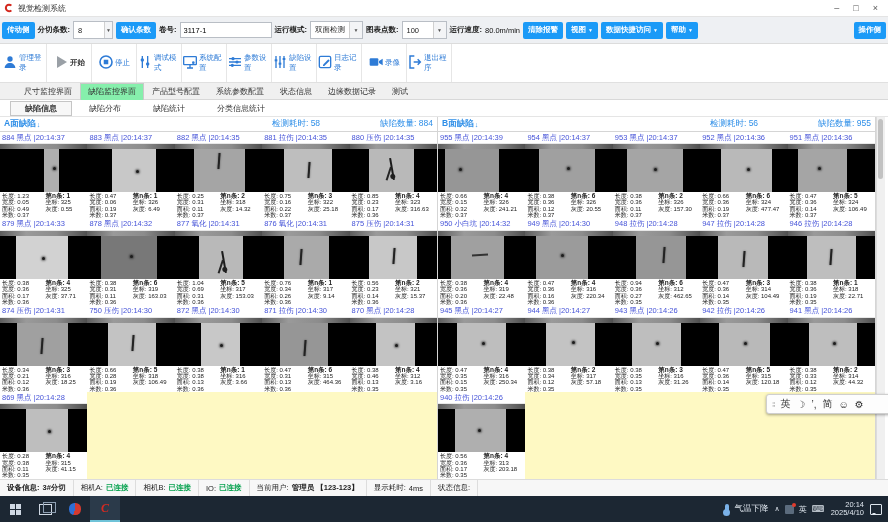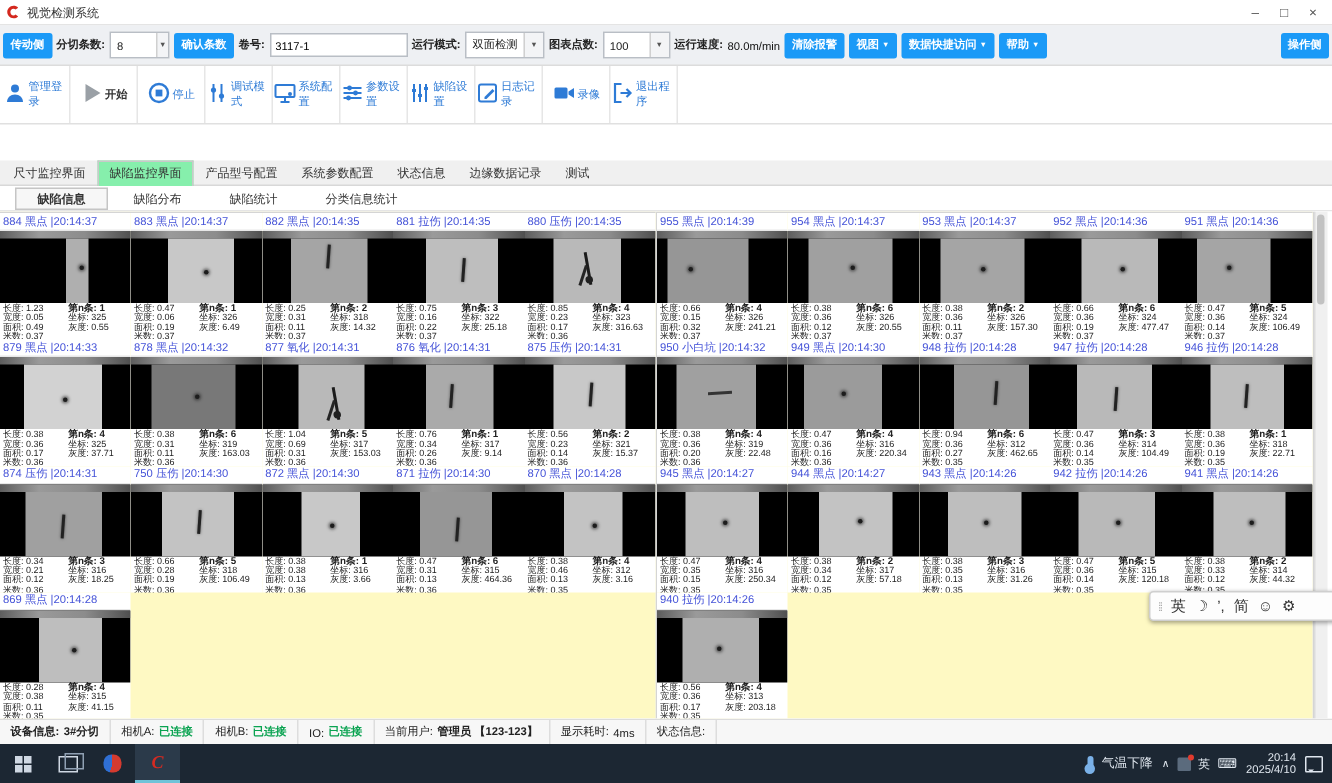--- a/index.html
+++ b/index.html
@@ -26,21 +26,21 @@
   .caret{font-size:5px;}
 
   
   .toolbar2{height:38px;background:#fff;border-bottom:1px solid #e0e0e0;display:flex;align-items:stretch;flex:0 0 auto;padding-left:2px;}
   .tb2-item{width:44px;display:flex;flex-direction:row;align-items:center;justify-content:center;gap:1px;border-right:1px solid #e6e6e6;cursor:default;}
   .tb2-item svg{width:16px;height:16px;}
   .tb2-label{font-size:7.5px;color:#2e7bd6;}
   .tb2-item.muted .tb2-label{color:#333;font-weight:bold;}
 
   
-  .maintabs{height:16px;background:#f0f0f0;display:flex;align-items:flex-start;border-bottom:1px solid #d8d8d8;flex:0 0 auto;padding-left:1px;margin-top:24px;}
+  .maintabs{height:16px;background:#f0f0f0;display:flex;align-items:flex-start;border-bottom:1px solid #d8d8d8;flex:0 0 auto;padding-left:16px;}
   .mtab{font-size:8px;padding:2px 7px;color:#333;border:1px solid transparent;border-bottom:none;cursor:default;}
   .mtab.active{background:#86efac;border-color:#c9c9c9;margin-bottom:-1px;padding-bottom:3px;}
   .subtabs{height:16px;background:#fff;display:flex;align-items:center;gap:2px;border-bottom:1px solid #e5e5e5;flex:0 0 auto;padding-left:10px;}
   .stab{font-size:8px;padding:1px 14px;color:#333;border:1px solid transparent;cursor:default;}
   .stab.active{font-weight:bold;border-color:#c5c5c5;background:#f7f7f7;}
 
   
   .content{flex:1;display:flex;background:#fff;overflow:hidden;position:relative;}
   .panel{width:437px;display:flex;flex-direction:column;border-right:1px solid #d5d5d5;}
   .panel-head{height:14px;display:flex;align-items:center;padding:0 4px;font-size:8.5px;flex:0 0 auto;}
@@ -246,20 +246,25 @@
     </div>
   <div class="subtabs" id="subtabs">
       <div class="stab active">缺陷信息</div>
       <div class="stab">缺陷分布</div>
       <div class="stab">缺陷统计</div>
       <div class="stab">分类信息统计</div>
     </div>
 
   <div class="content">
     <section class="panel" id="panelA">
+        <div class="panel-head">
+          <span class="panel-title">A面缺陷<span class="sort">↓</span></span>
+          <span class="panel-info pi-time">检测耗时: 58</span>
+          <span class="panel-info">缺陷数量: 884</span>
+        </div>
         <div class="grid">
           <div class="cell">
             <div class="cell-head">884 黑点 |20:14:37</div>
             <div class="cimg">
               <div class="topstrip"></div>
               <div class="band" style="left: 50%; width: 18%; background: rgb(175, 175, 175);">
                 <div class="mark dot" style="left: 58%; top: 42%;"></div>
               </div>
             </div>
             <div class="meta">
@@ -602,20 +607,25 @@
               <div class="mcol-r">
                 <div class="mrow-b">第n条: 4</div>
                 <div>坐标: 315</div>
                 <div>灰度: 41.15</div>
               </div>
             </div>
           </div>
         </div>
       </section>
     <section class="panel" id="panelB">
+        <div class="panel-head">
+          <span class="panel-title">B面缺陷<span class="sort">↓</span></span>
+          <span class="panel-info pi-time">检测耗时: 56</span>
+          <span class="panel-info">缺陷数量: 955</span>
+        </div>
         <div class="grid">
           <div class="cell">
             <div class="cell-head">955 黑点 |20:14:39</div>
             <div class="cimg">
               <div class="topstrip"></div>
               <div class="band" style="left: 8%; width: 62%; background: rgb(150, 150, 150);">
                 <div class="mark dot" style="left: 25%; top: 45%;"></div>
               </div>
             </div>
             <div class="meta">

